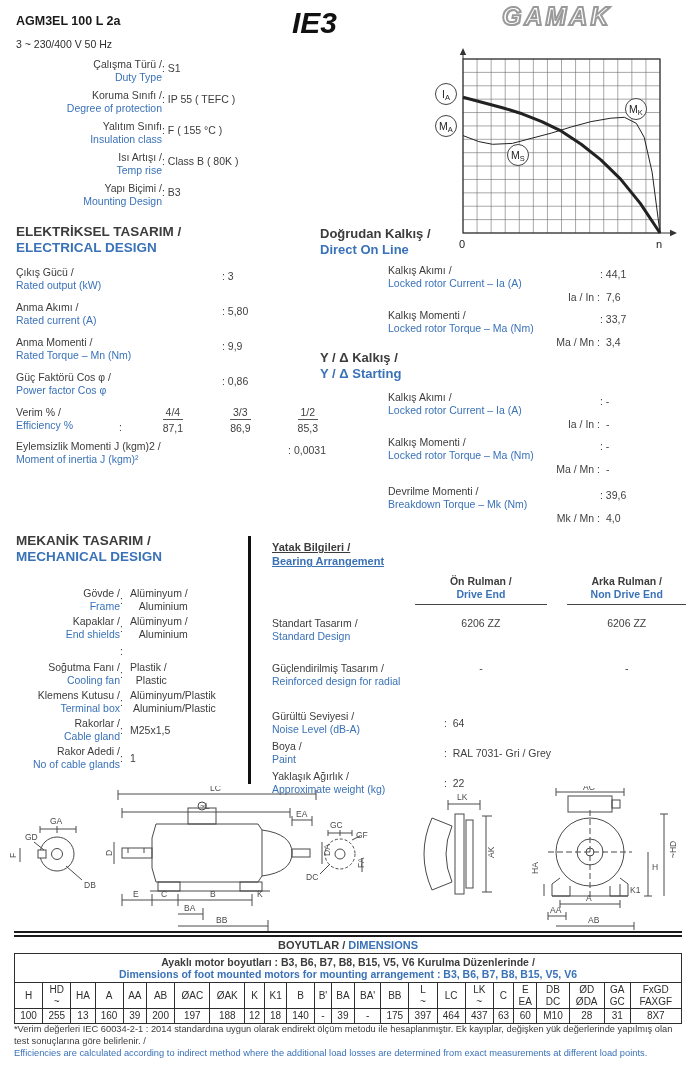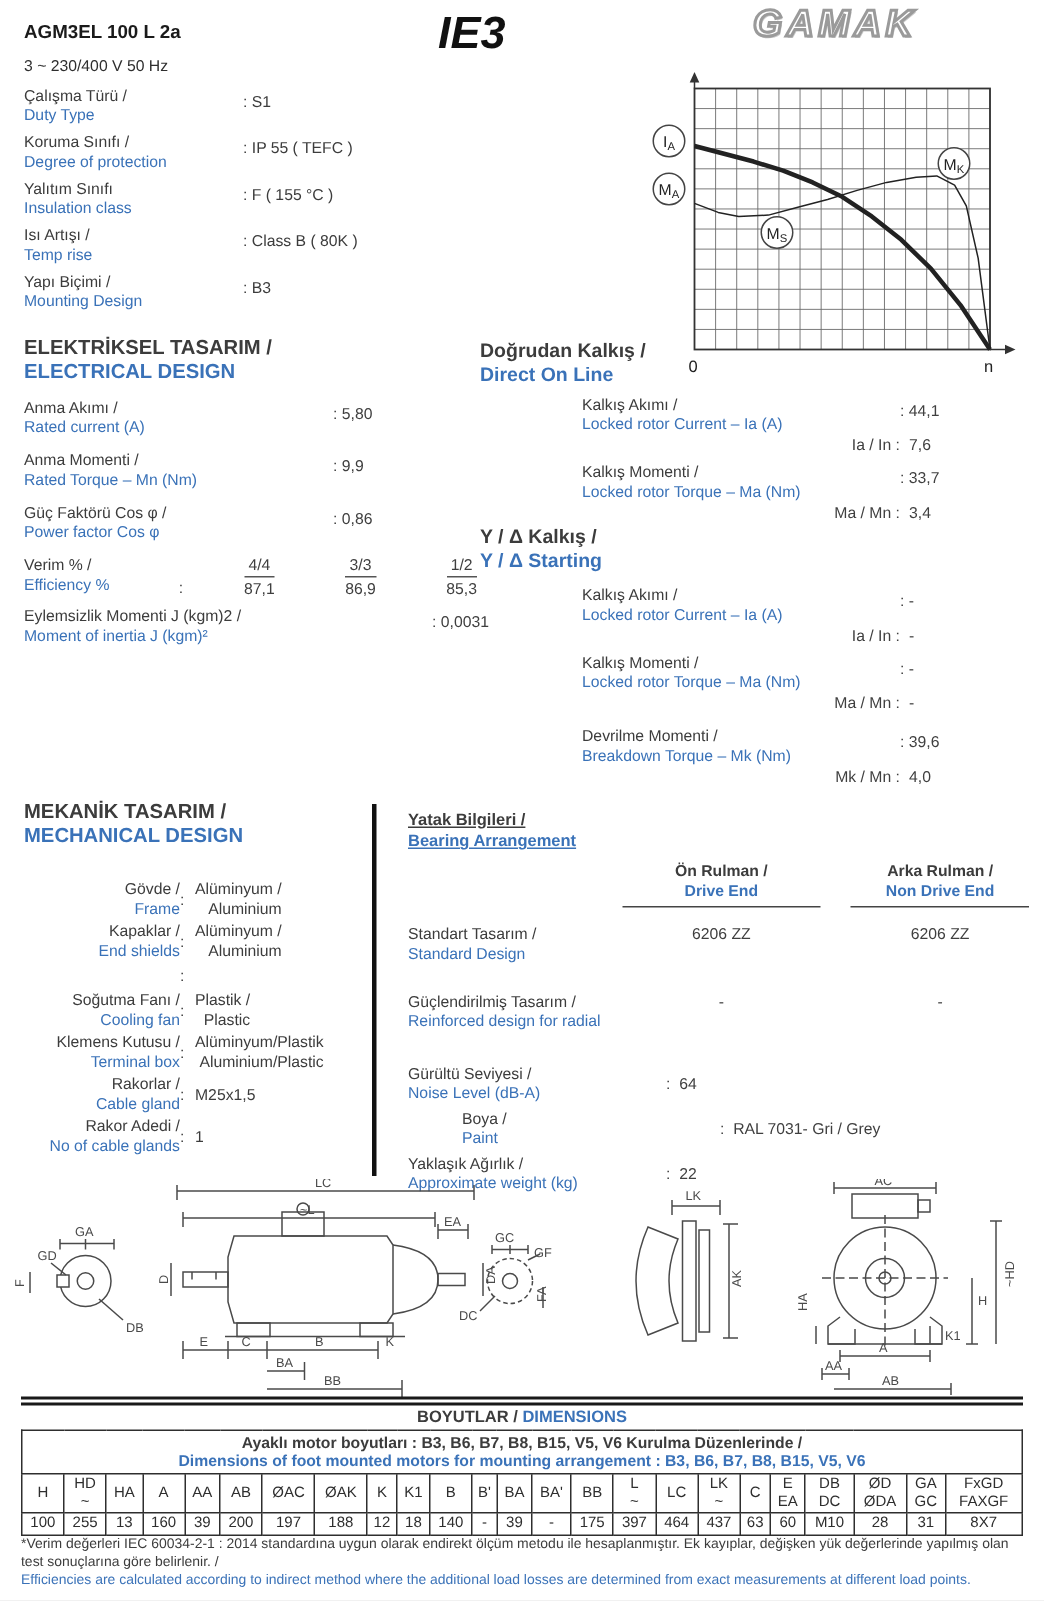--- a/index.html
+++ b/index.html
@@ -3,21 +3,21 @@
 <meta charset="utf-8">
 <style>
   html,body{margin:0;padding:0;background:#e8e8e8;}
   .page{position:relative;width:696px;height:1067px;background:#ffffff;
         font-family:"Liberation Sans",sans-serif;color:#3f3f3f;overflow:hidden;}
   .tr{color:#3c3c3c;}
   .en{color:#3a72b8;}
   .b{font-weight:bold;}
   .abs{position:absolute;}
   
-  .kv{display:flex;margin-bottom:5px;}
+  .kv{display:flex;margin-bottom:5px;text-align:right;}
   .kv .lbl{width:146px;font-size:10.5px;line-height:1.24;}
   .kv .val{font-size:10.5px;color:#3c3c3c;padding-top:4px;}
   .sec-h{font-size:13.5px;font-weight:bold;line-height:1.22;}
   
   .ekv{display:flex;margin-bottom:9px;}
   .ekv .lbl{width:206px;font-size:10.5px;line-height:1.24;}
   .ekv .val{font-size:10.5px;padding-top:4px;}
   
   .rrow .main{display:flex;margin-bottom:1px;}
   .rrow .main .lbl{width:212px;font-size:10.5px;line-height:1.24;}
@@ -164,20 +164,25 @@
     </svg>
   </div>
 
   <div class="abs sec-h" style="left:16px;top:224px;">
     <span class="tr">ELEKTRİKSEL TASARIM /</span><br>
     <span class="en">ELECTRICAL DESIGN</span>
   </div>
 
   <div class="abs" style="left:16px;top:266px;width:310px;">
     <div class="ekv">
+      <div class="lbl"><span class="tr">Çıkış Gücü /</span><br>
+        <span class="en">Rated output (kW)</span></div>
+      <div class="val">: 3</div>
+    </div>
+    <div class="ekv">
       <div class="lbl"><span class="tr">Anma Akımı /</span><br>
         <span class="en">Rated current (A)</span></div>
       <div class="val">: 5,80</div>
     </div>
     <div class="ekv">
       <div class="lbl"><span class="tr">Anma Momenti /</span><br>
         <span class="en">Rated Torque – Mn (Nm)</span></div>
       <div class="val">: 9,9</div>
     </div>
     <div class="ekv">
@@ -362,21 +367,21 @@
         <span class="en">Reinforced design for radial</span></div>
       <div class="c1">-</div>
       <div class="gap"></div>
       <div class="c2">-</div>
     </div>
     <div class="bear-grid" style="margin-top:22px;">
       <div class="c0" style="width:172px;"><span class="tr">Gürültü Seviyesi /</span><br>
         <span class="en">Noise Level (dB-A)</span></div>
       <div style="display:flex;align-items:center;"><span>:</span>&nbsp;&nbsp;<span>64</span></div>
     </div>
-    <div class="bear-grid" style="margin-top:4px;margin-left:36px;">
+    <div class="bear-grid" style="margin-top:4px;">
       <div class="c0" style="width:172px;"><span class="tr">Boya /</span><br>
         <span class="en">Paint</span></div>
       <div style="display:flex;align-items:center;"><span>:</span>&nbsp;&nbsp;<span>RAL 7031- Gri / Grey</span></div>
     </div>
     <div class="bear-grid" style="margin-top:4px;">
       <div class="c0" style="width:172px;"><span class="tr">Yaklaşık Ağırlık /</span><br>
         <span class="en">Approximate weight (kg)</span></div>
       <div style="display:flex;align-items:center;"><span>:</span>&nbsp;&nbsp;<span>22</span></div>
     </div>
   </div>

